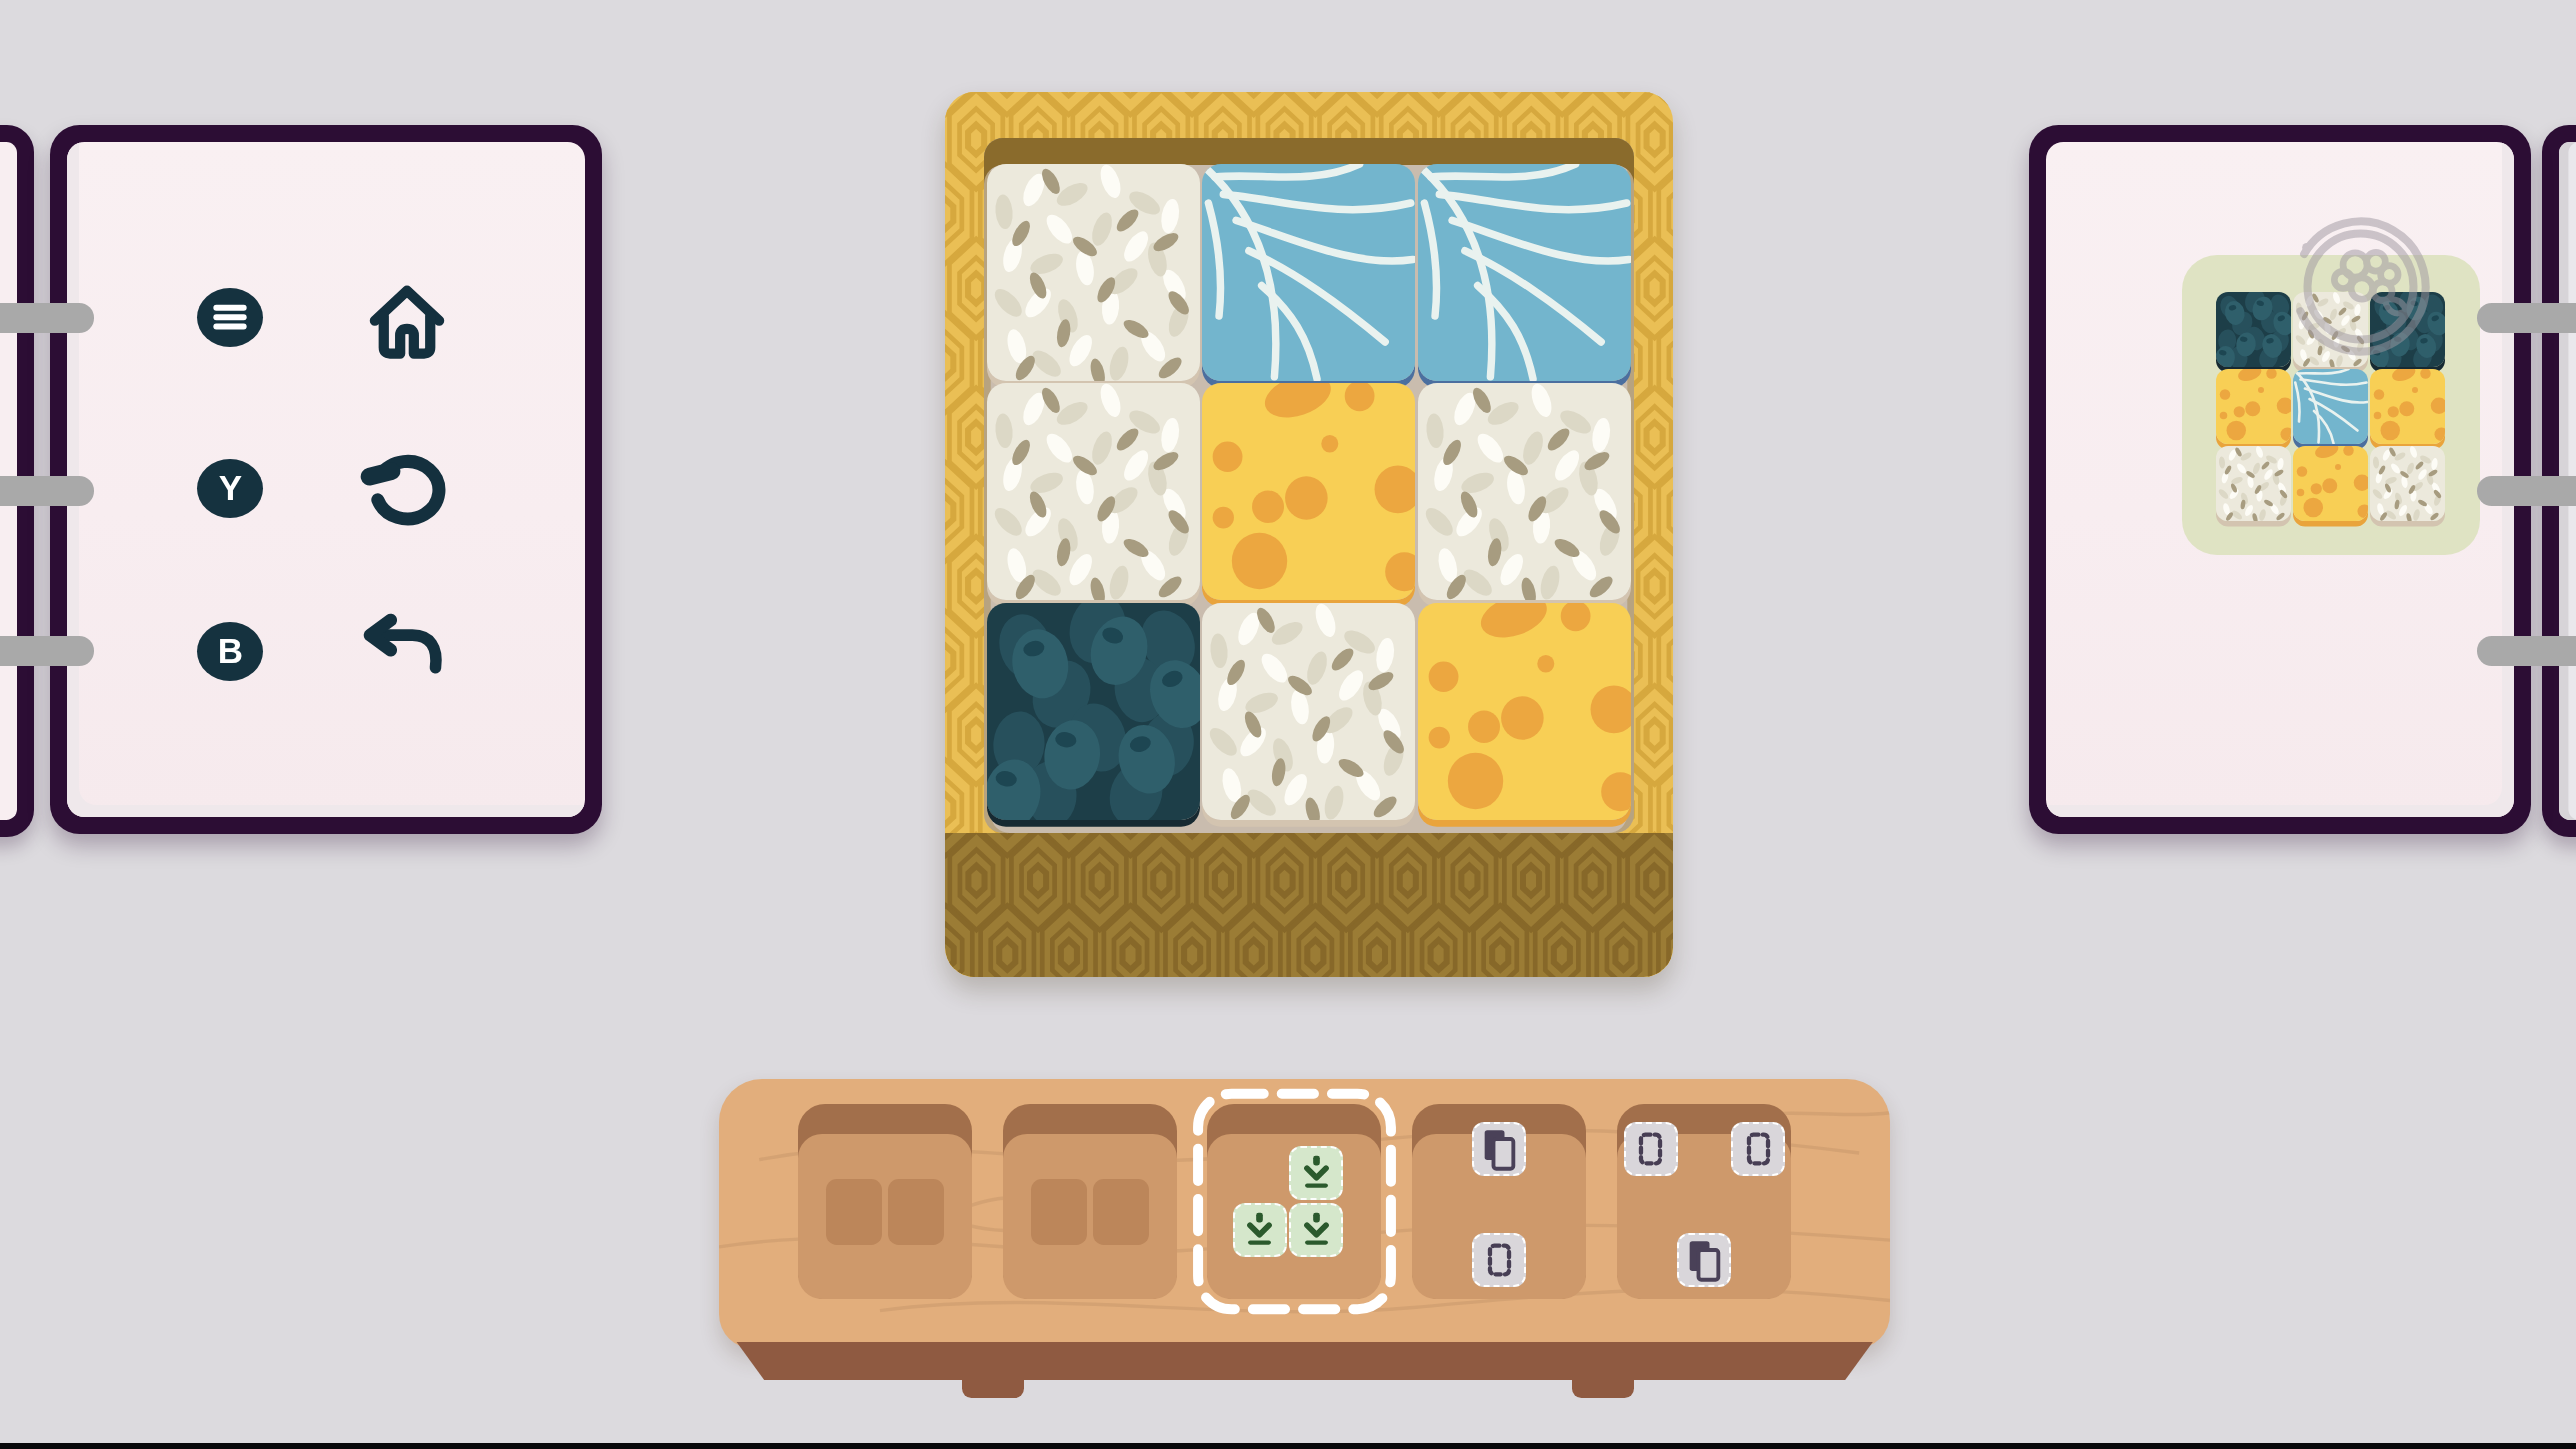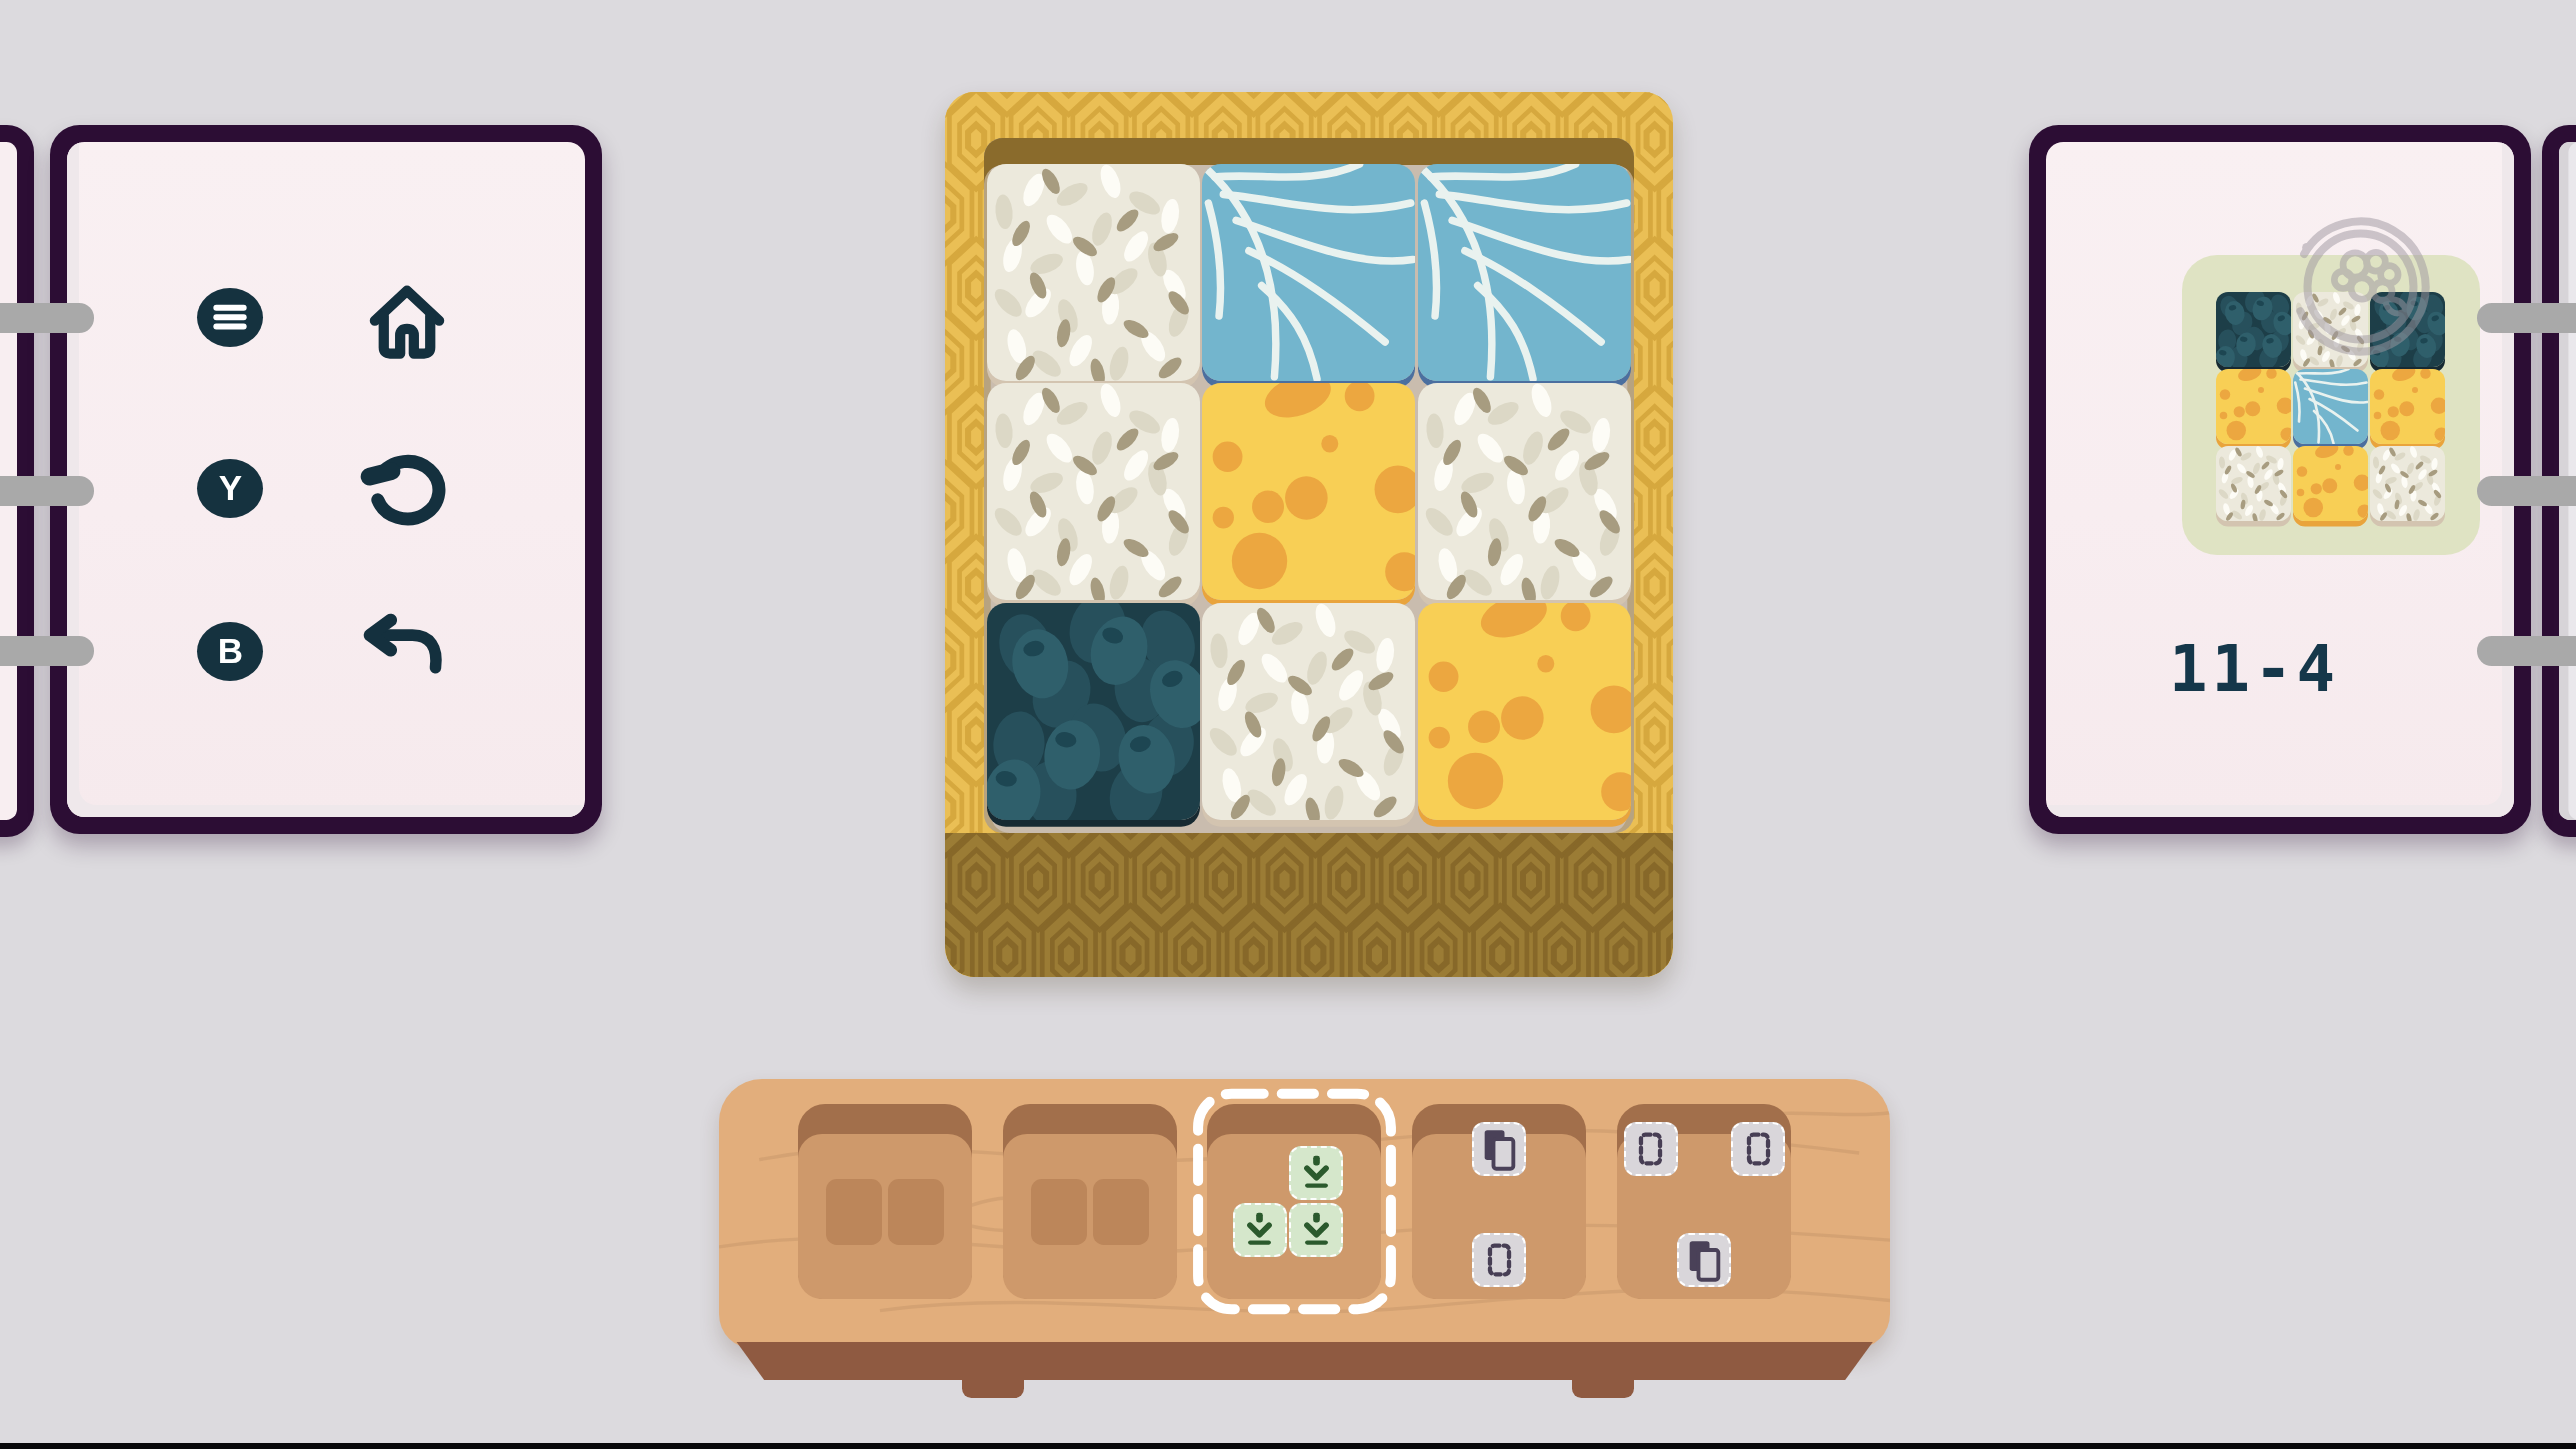--- a/index.html
+++ b/index.html
@@ -1303,21 +1303,20 @@
         <circle cx="40" cy="62" r="7" fill="#9e97a0" stroke="none"></circle>
         <circle cx="120" cy="120" r="79" stroke-width="12"></circle>
         <circle cx="112" cy="88" r="18" stroke-width="10"></circle>
         <circle cx="143" cy="83" r="14" stroke-width="10"></circle>
         <circle cx="163" cy="102" r="13" stroke-width="10"></circle>
         <circle cx="153" cy="127" r="14" stroke-width="10"></circle>
         <circle cx="122" cy="123" r="16" stroke-width="10"></circle>
         <circle cx="94" cy="110" r="13" stroke-width="10"></circle>
         <path d="M156,140 q26,-5 32,17 q-24,11 -32,-17 z" stroke-width="9"></path>
       </svg>
-      <div class="level-label">11-4</div>
     </div>
   </div>
 
   <div class="tray">
     <div class="tray-body">
       <svg width="1171" height="270" viewBox="0 0 1746 402" fill="none" stroke="#c9996c" stroke-width="5" opacity=".55">
         <path d="M60,120 C320,70 520,150 820,110 S1300,60 1700,110"></path>
         <path d="M0,250 C260,210 480,280 760,250 S1240,200 1746,240"></path>
         <path d="M240,345 C500,310 760,365 1040,340 S1460,300 1746,330"></path>
         <path d="M340,205 C400,168 500,165 560,200 C505,232 395,235 340,205"></path>

